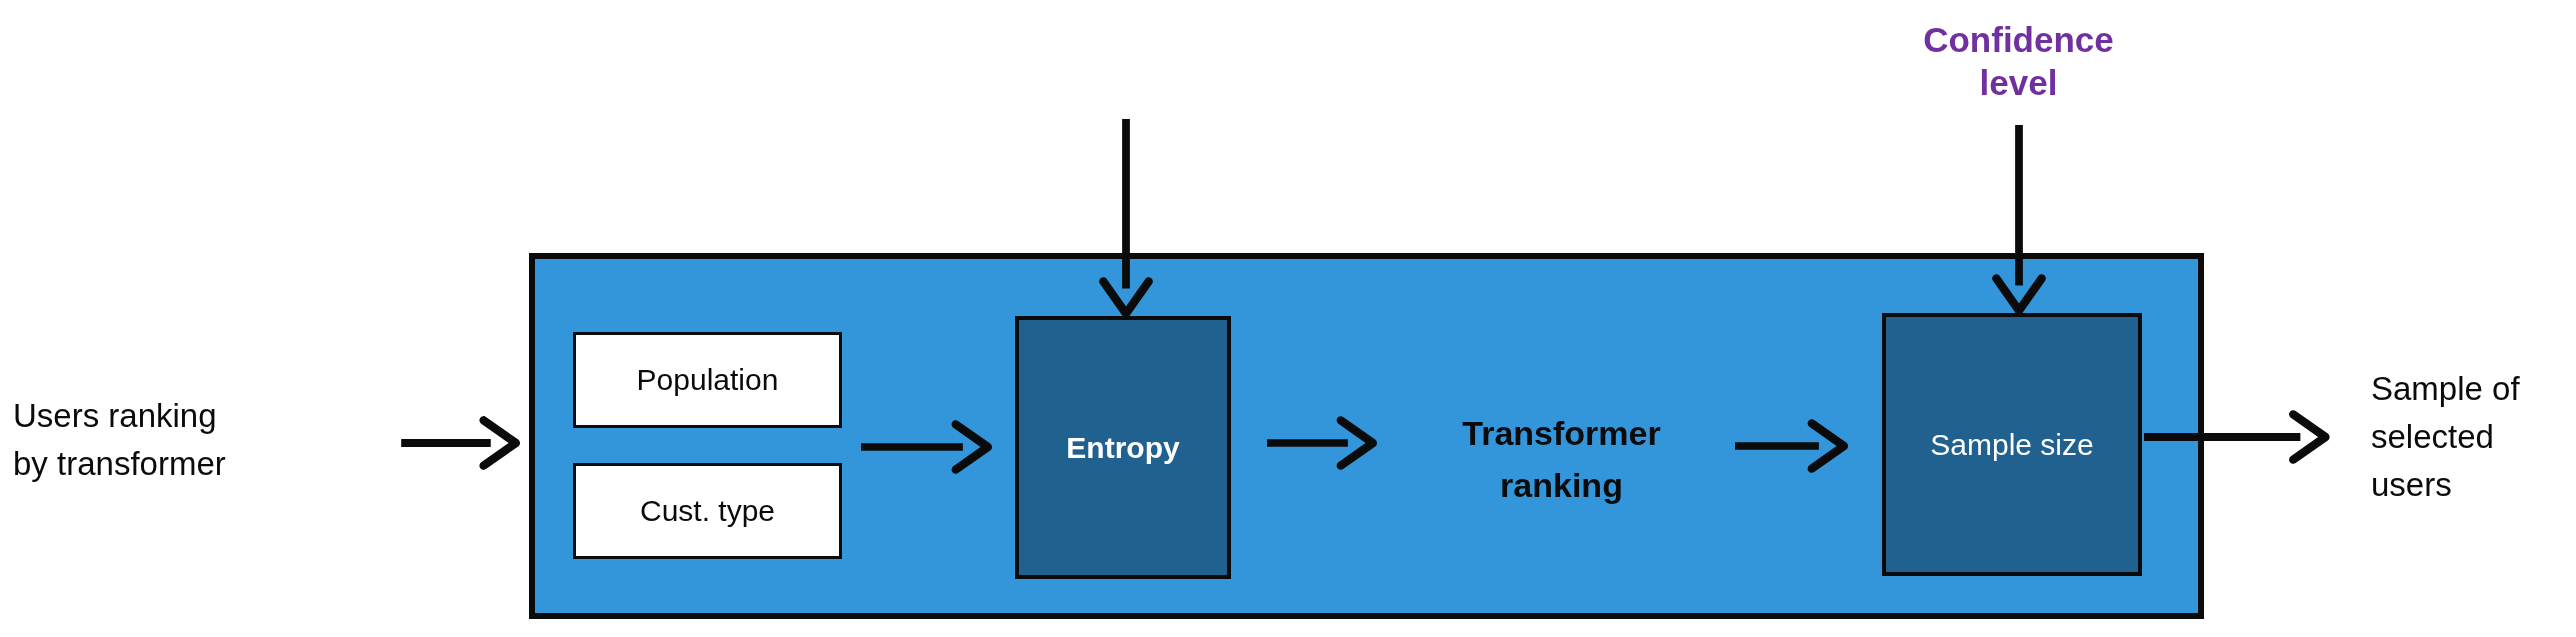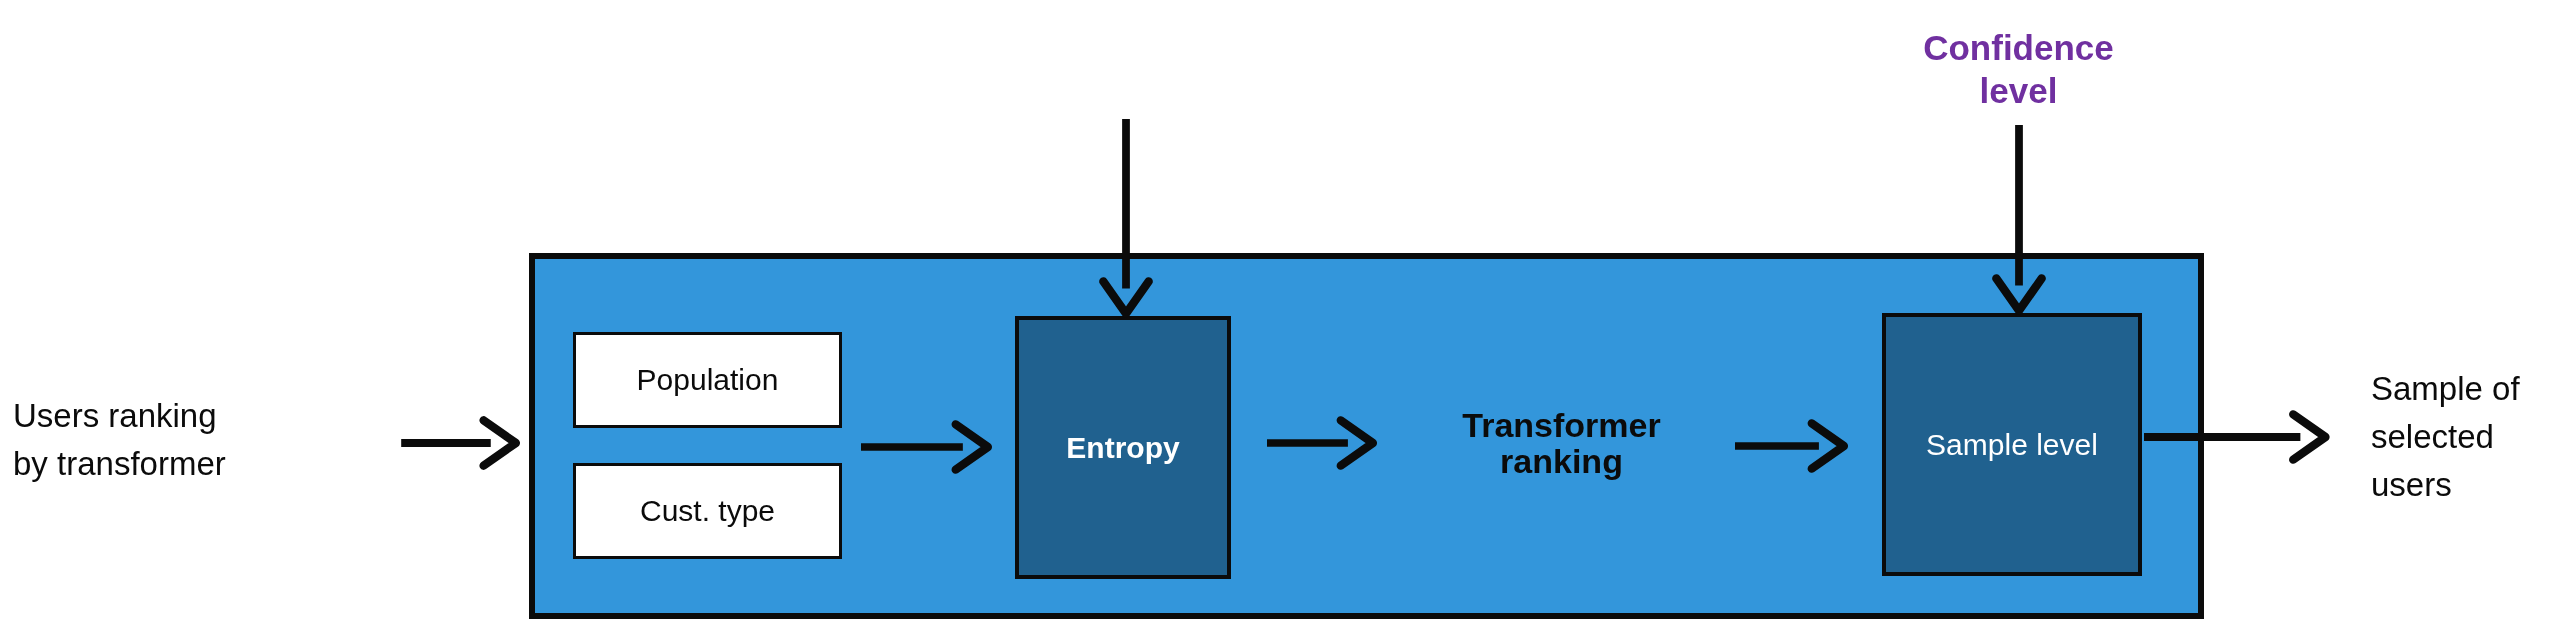--- a/index.html
+++ b/index.html
@@ -62,28 +62,28 @@
   .param-label {
     color: #7030A0;
     font-weight: bold;
     font-size: 35px;
     line-height: 43px;
     text-align: center;
     white-space: pre-line;
     z-index: 3;
   }
   .param-label.weighting  { left: 947px; top: 38px; width: 357px; }
-  .param-label.confidence { left: 1840px; top: 26px; width: 357px; }
+  .param-label.confidence { left: 1840px; top: 18px; width: 357px; }
 
   .ranking-label {
     left: 1353px; top: 407px; width: 417px;
     color: #0b0b0b;
     font-weight: bold;
     font-size: 34px;
-    line-height: 36px;
+    line-height: 52px;
     text-align: center;
     white-space: pre-line;
     z-index: 3;
   }
 
   
   .arrow { position: absolute; overflow: visible; z-index: 4; }
   .arrow line {
     stroke: #0b0b0b; stroke-width: 13; stroke-linecap: butt;
   }
@@ -135,21 +135,21 @@
 
   <div class="abs ranking-label">Transformer
 ranking</div>
 
   <svg class="arrow" style="left:1735px; top:413px;" width="119" height="66" viewBox="0 0 200 110">
     <line x1="0" y1="55" x2="141" y2="55"></line>
     <polyline points="129,17 183,55 129,93"></polyline>
   </svg>
 
   <div class="abs stage-box samplesize">
-    <span>Sample level</span>
+    <span>Sample size</span>
   </div>
 
   <div class="abs param-label confidence">Confidence
 level</div>
   <svg class="arrow" style="left:1986px; top:125px;" width="66" height="194" viewBox="0 0 110 325">
     <line x1="55" y1="0" x2="55" y2="269"></line>
     <polyline points="17,257 55,311 93,257"></polyline>
   </svg>
 
   <svg class="arrow" style="left:2144px; top:404px;" width="191" height="66" viewBox="0 0 320 110">

